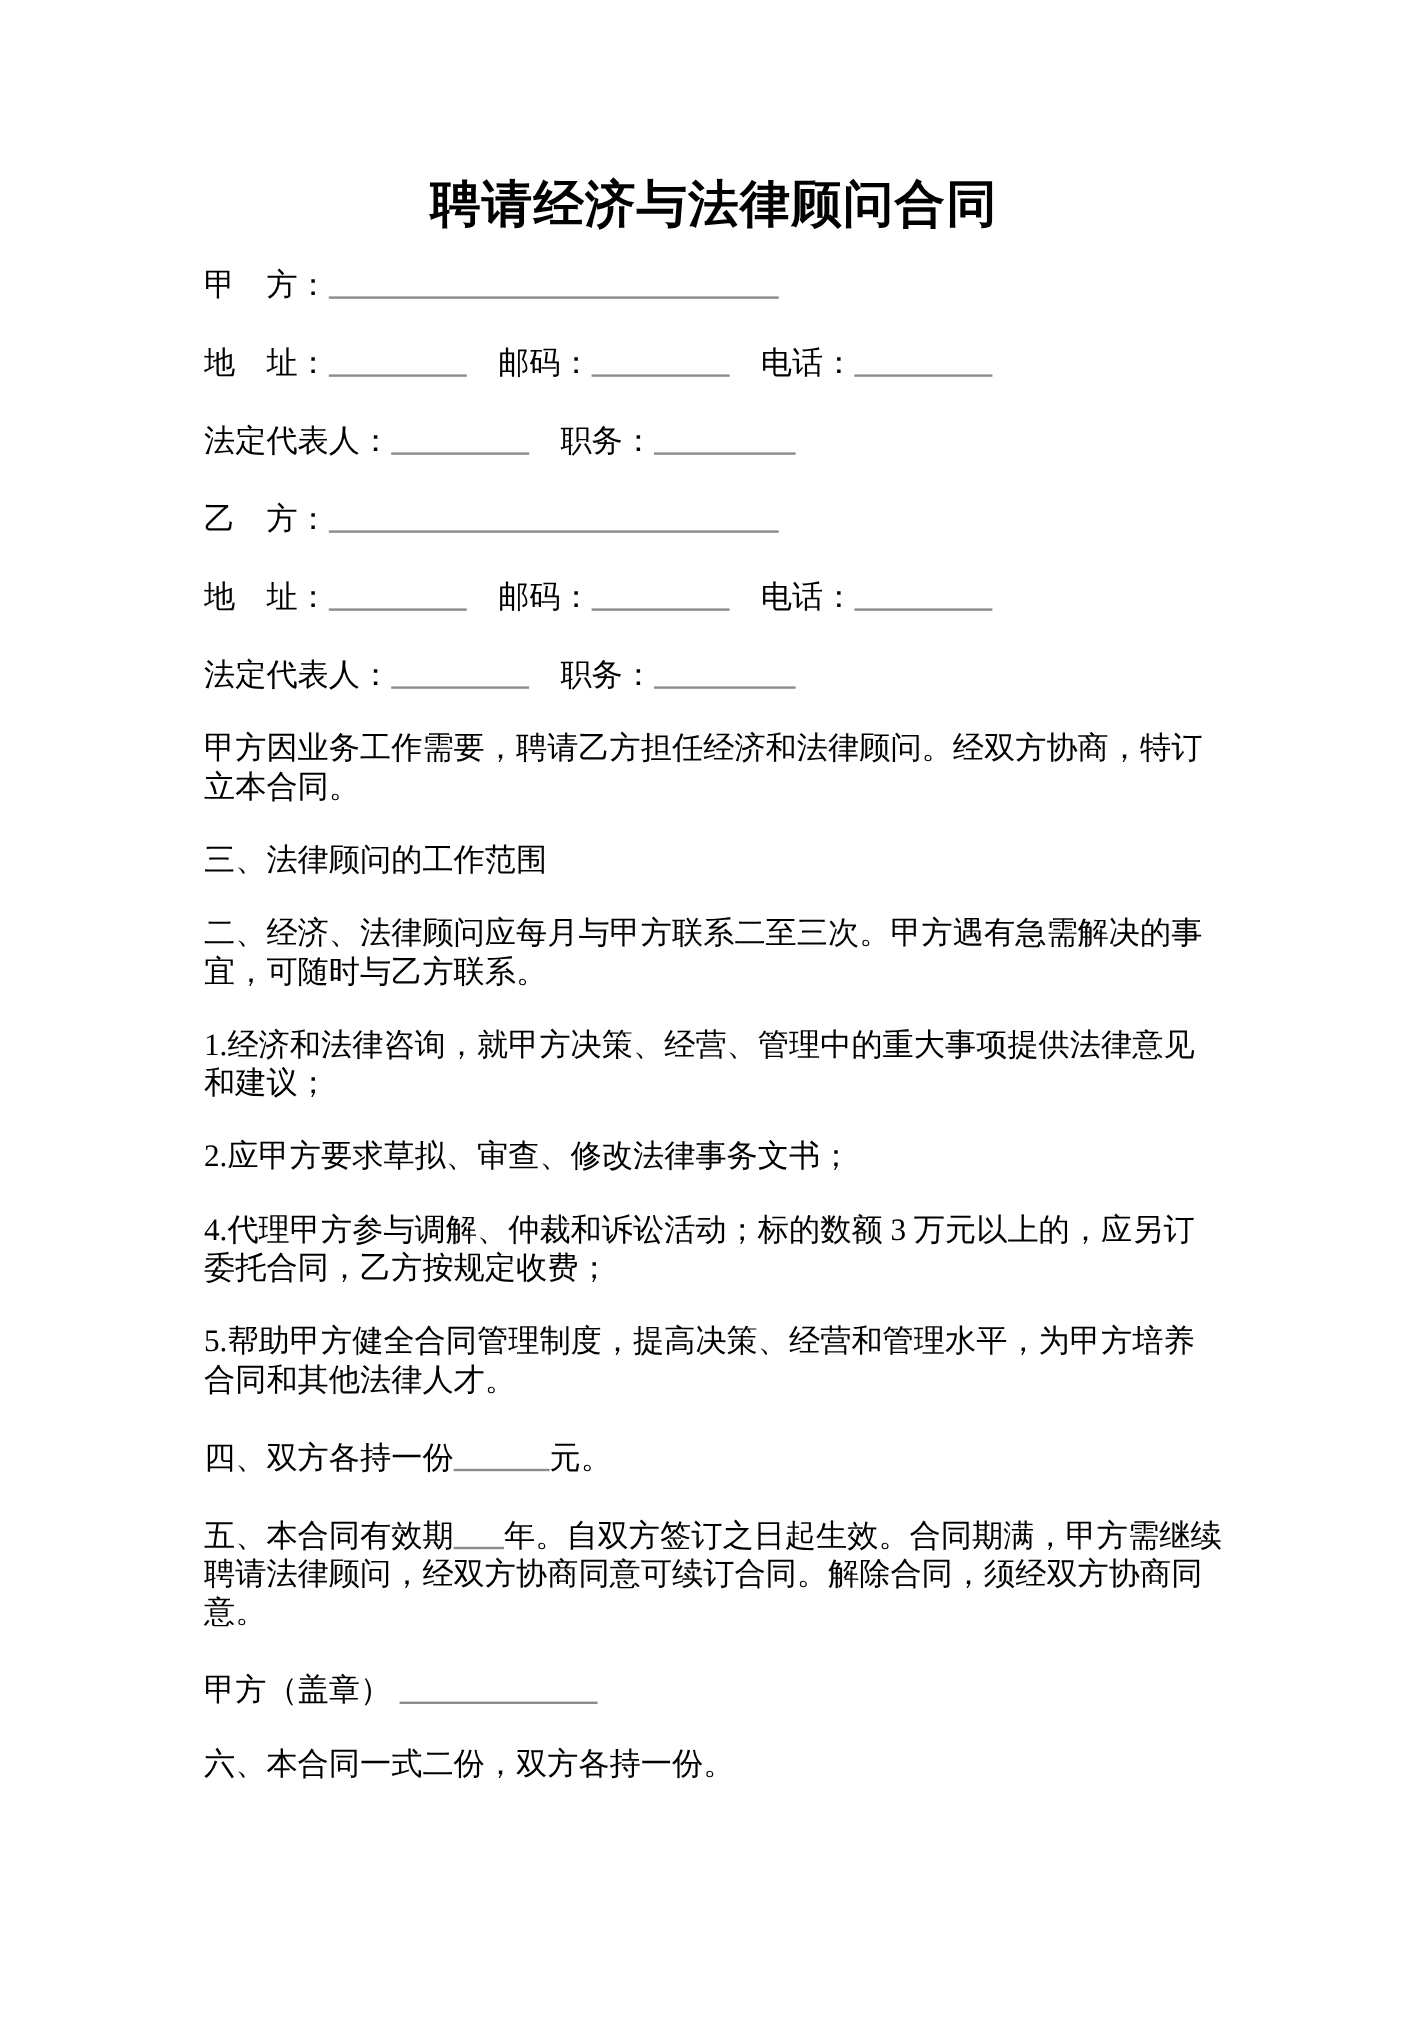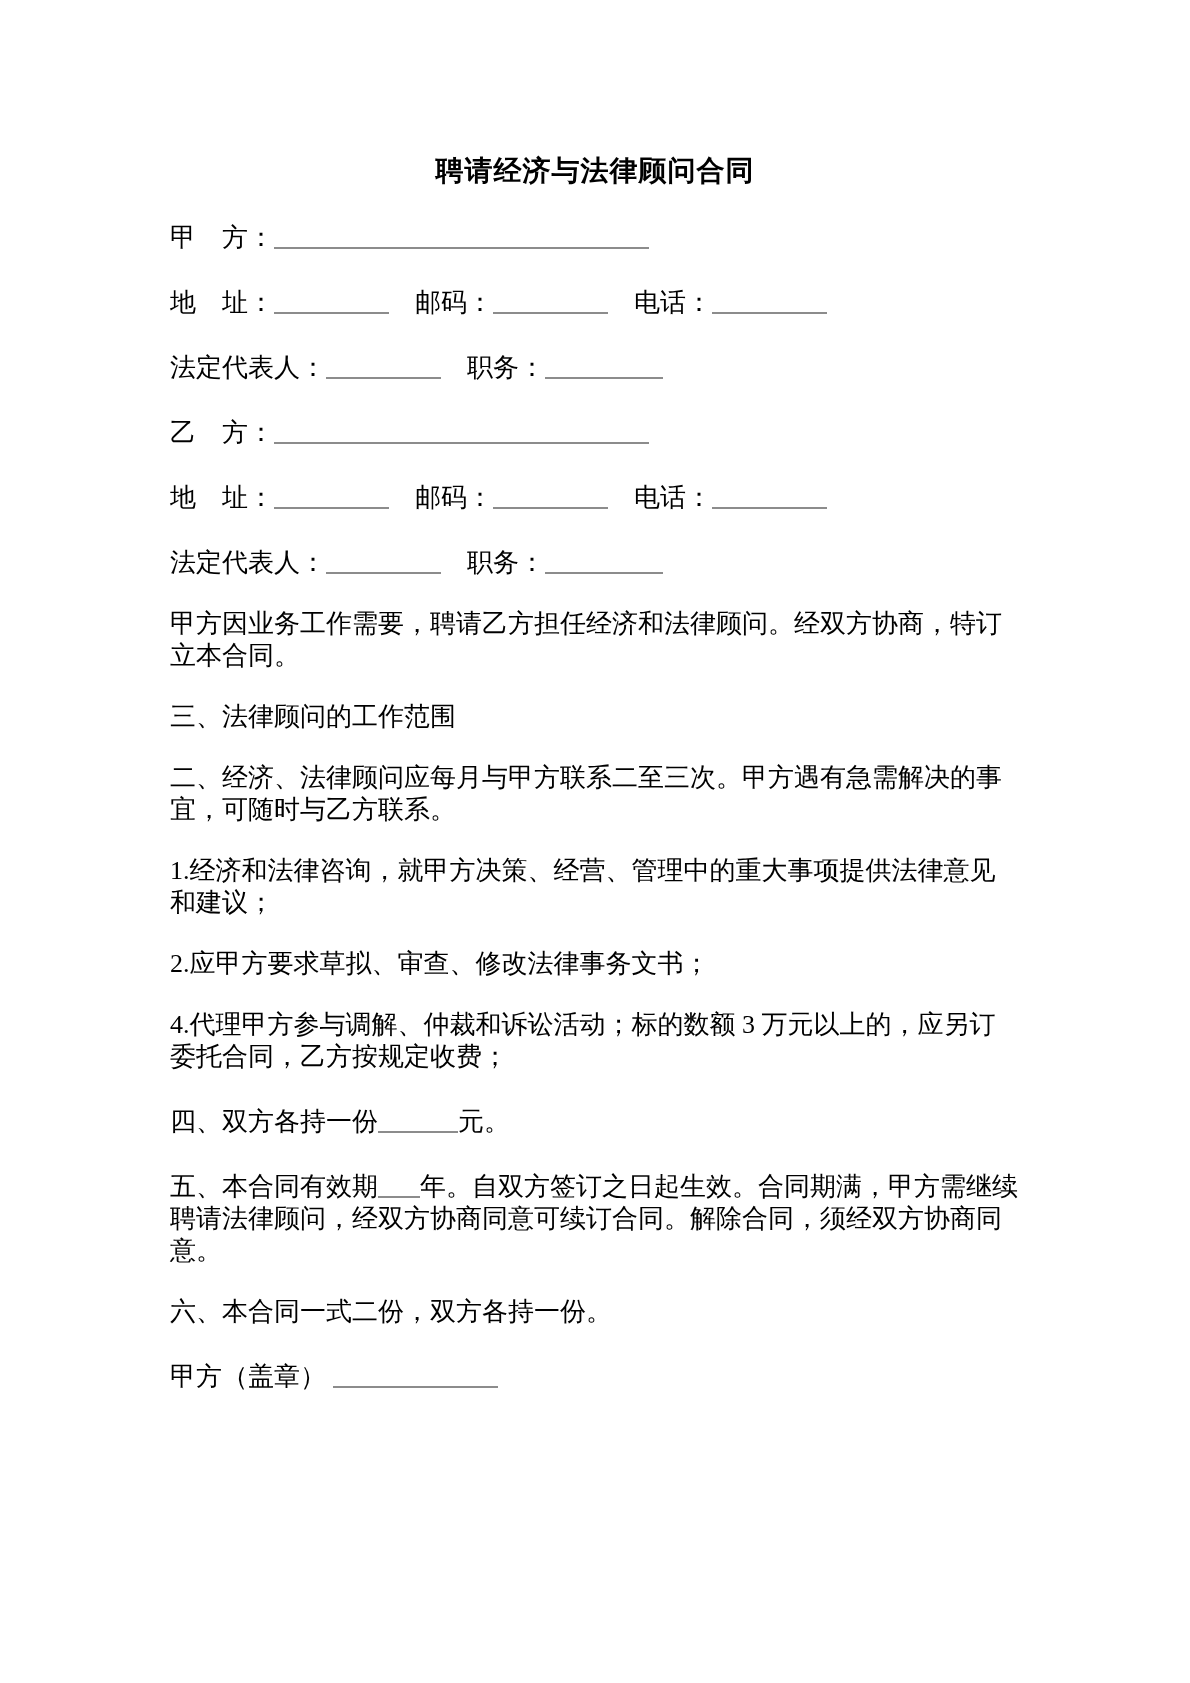--- a/index.html
+++ b/index.html
@@ -10,21 +10,21 @@
   .page {
     width: 1190px;
     min-height: 1683px;
     box-sizing: border-box;
     padding: 148px 170px 60px 170px;
     background: #ffffff;
     color: #000000;
     font-family: "Liberation Serif", "DejaVu Serif", serif;
   }
   .title {
-    font-size: 28px;
+    font-size: 42px;
     line-height: 46px;
     font-weight: bold;
     text-align: center;
     margin: 0 0 24px 0;
     letter-spacing: 1px;
   }
   .para {
     font-size: 26px;
     line-height: 32px;
     margin: 0 0 29px 0;
@@ -49,18 +49,19 @@
       <p class="para"><span>法定代表人：</span><span class="blank" style="width: 115px; border-bottom-color: rgb(140, 140, 140);"></span><span>　职务：</span><span class="blank" style="width: 118px; border-bottom-color: rgb(140, 140, 140);"></span></p>
       <p class="para"><span>乙　方：</span><span class="blank" style="width: 375px; border-bottom-color: rgb(140, 140, 140);"></span></p>
       <p class="para"><span>地　址：</span><span class="blank" style="width: 115px; border-bottom-color: rgb(140, 140, 140);"></span><span>　邮码：</span><span class="blank" style="width: 115px; border-bottom-color: rgb(140, 140, 140);"></span><span>　电话：</span><span class="blank" style="width: 115px; border-bottom-color: rgb(140, 140, 140);"></span></p>
       <p class="para"><span>法定代表人：</span><span class="blank" style="width: 115px; border-bottom-color: rgb(140, 140, 140);"></span><span>　职务：</span><span class="blank" style="width: 118px; border-bottom-color: rgb(140, 140, 140);"></span></p>
       <p class="para"><span>甲方因业务工作需要，聘请乙方担任经济和法律顾问。经双方协商，特订立本合同。</span></p>
       <p class="para"><span>三、法律顾问的工作范围</span></p>
       <p class="para"><span>二、经济、法律顾问应每月与甲方联系二至三次。甲方遇有急需解决的事宜，可随时与乙方联系。</span></p>
       <p class="para"><span>1.经济和法律咨询，就甲方决策、经营、管理中的重大事项提供法律意见和建议；</span></p>
       <p class="para"><span>2.应甲方要求草拟、审查、修改法律事务文书；</span></p>
       <p class="para"><span>4.代理甲方参与调解、仲裁和诉讼活动；标的数额 3 万元以上的，应另订委托合同，乙方按规定收费；</span></p>
+      <p class="para"><span>5.帮助甲方健全合同管理制度，提高决策、经营和管理水平，为甲方培养合同和其他法律人才。</span></p>
       <p class="para"><span>四、双方各持一份</span><span class="blank" style="width: 80px; border-bottom-color: rgb(140, 140, 140);"></span><span>元。</span></p>
       <p class="para"><span>五、本合同有效期</span><span class="blank" style="width: 42px; border-bottom-color: rgb(140, 140, 140);"></span><span>年。自双方签订之日起生效。合同期满，甲方需继续聘请法律顾问，经双方协商同意可续订合同。解除合同，须经双方协商同意。</span></p>
+      <p class="para"><span>甲方（盖章） </span><span class="blank" style="width: 165px; border-bottom-color: rgb(140, 140, 140);"></span></p>
       <p class="para"><span>六、本合同一式二份，双方各持一份。</span></p>
-      <p class="para"><span>甲方（盖章） </span><span class="blank" style="width: 165px; border-bottom-color: rgb(140, 140, 140);"></span></p>
     </div>
 </div>
 
 </body></html>

